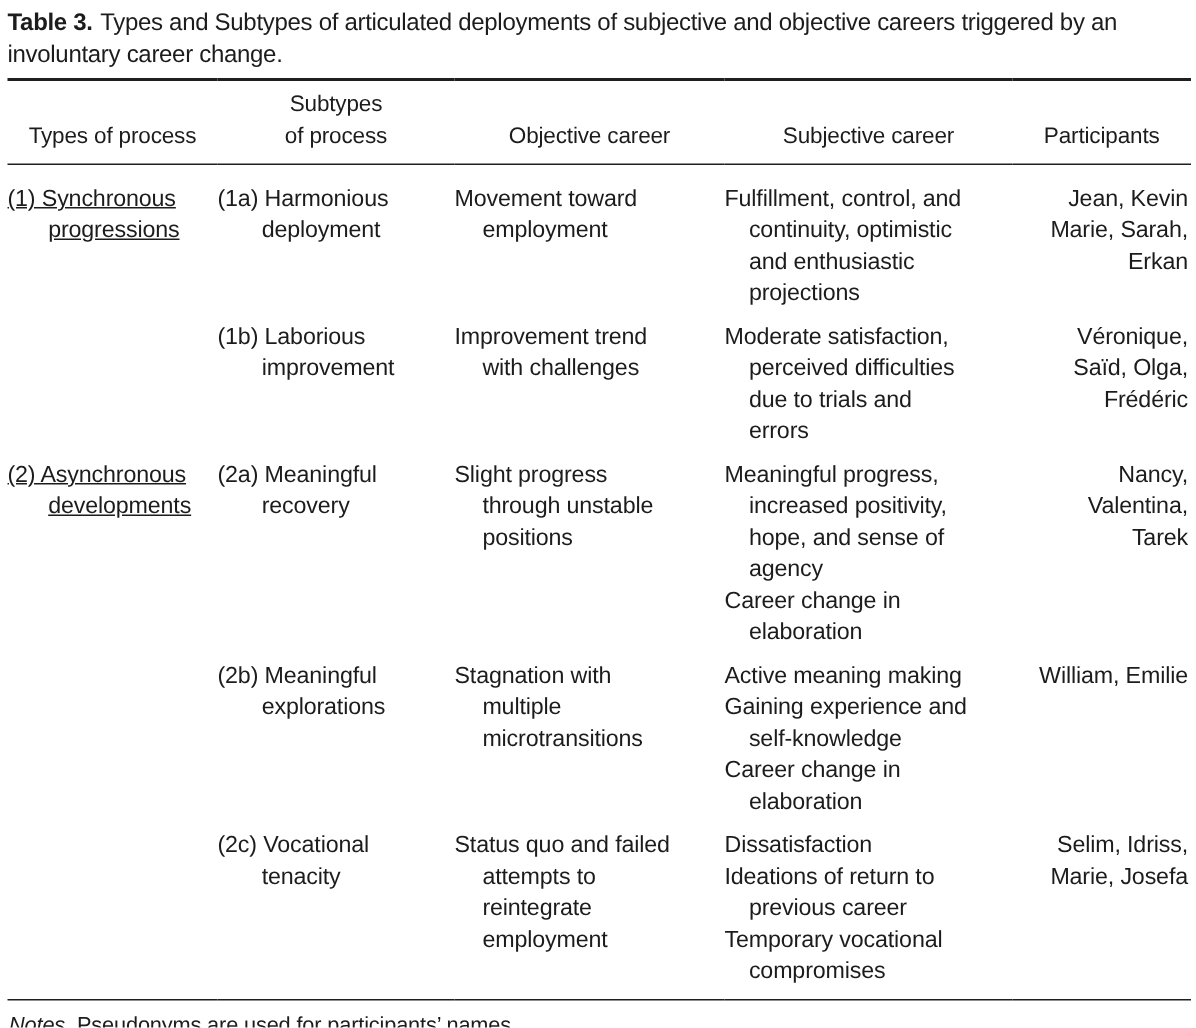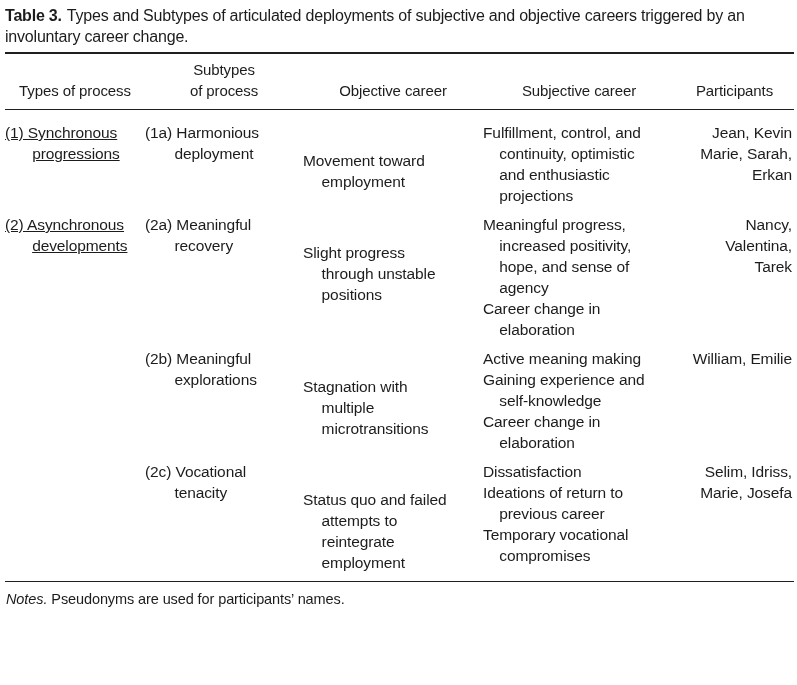--- a/index.html
+++ b/index.html
@@ -54,21 +54,21 @@
     font-size: 15.5px;
     line-height: 21px;
     letter-spacing: -0.1px;
     padding: 0 2px 8px 0;
   }
   tbody tr:first-child td { padding-top: 12px; }
 
   
   .hang-a { white-space: pre-line; padding-left: 1.75em; text-indent: -1.75em; text-decoration: underline; } 
   .hang-b { white-space: pre-line; padding-left: 1.9em;  text-indent: -1.9em;  } 
-  .hang-c { white-space: pre-line; padding-left: 1.2em;  text-indent: -1.2em; margin-top: 28px;  } 
+  .hang-c { white-space: pre-line; padding-left: 1.2em;  text-indent: -1.2em;  } 
   .hang-d { white-space: pre-line; padding-left: 1.05em; text-indent: -1.05em; } 
   td.centered { text-align: right; white-space: pre-line; }
 
   
   .notes {
     font-size: 14.5px;
     line-height: 19px;
     letter-spacing: -0.1px;
     padding: 8px 0 0 1px;
   }
@@ -118,20 +118,40 @@
           <div class="hang-d">Fulfillment, control, and
 continuity, optimistic
 and enthusiastic
 projections</div>
         </td>
         <td class="centered">Jean, Kevin
 Marie, Sarah,
 Erkan</td>
       </tr>
 
+      <tr>
+        <td></td>
+        <td>
+          <div class="hang-b">(1b) Laborious
+improvement</div>
+        </td>
+        <td>
+          <div class="hang-c">Improvement trend
+with challenges</div>
+        </td>
+        <td>
+          <div class="hang-d">Moderate satisfaction,
+perceived difficulties
+due to trials and
+errors</div>
+        </td>
+        <td class="centered">Véronique,
+Saïd, Olga,
+Frédéric</td>
+      </tr>
 
       <tr>
         <td>
           <div class="hang-a">(2) Asynchronous
 developments</div>
         </td>
         <td>
           <div class="hang-b">(2a) Meaningful
 recovery</div>
         </td>

